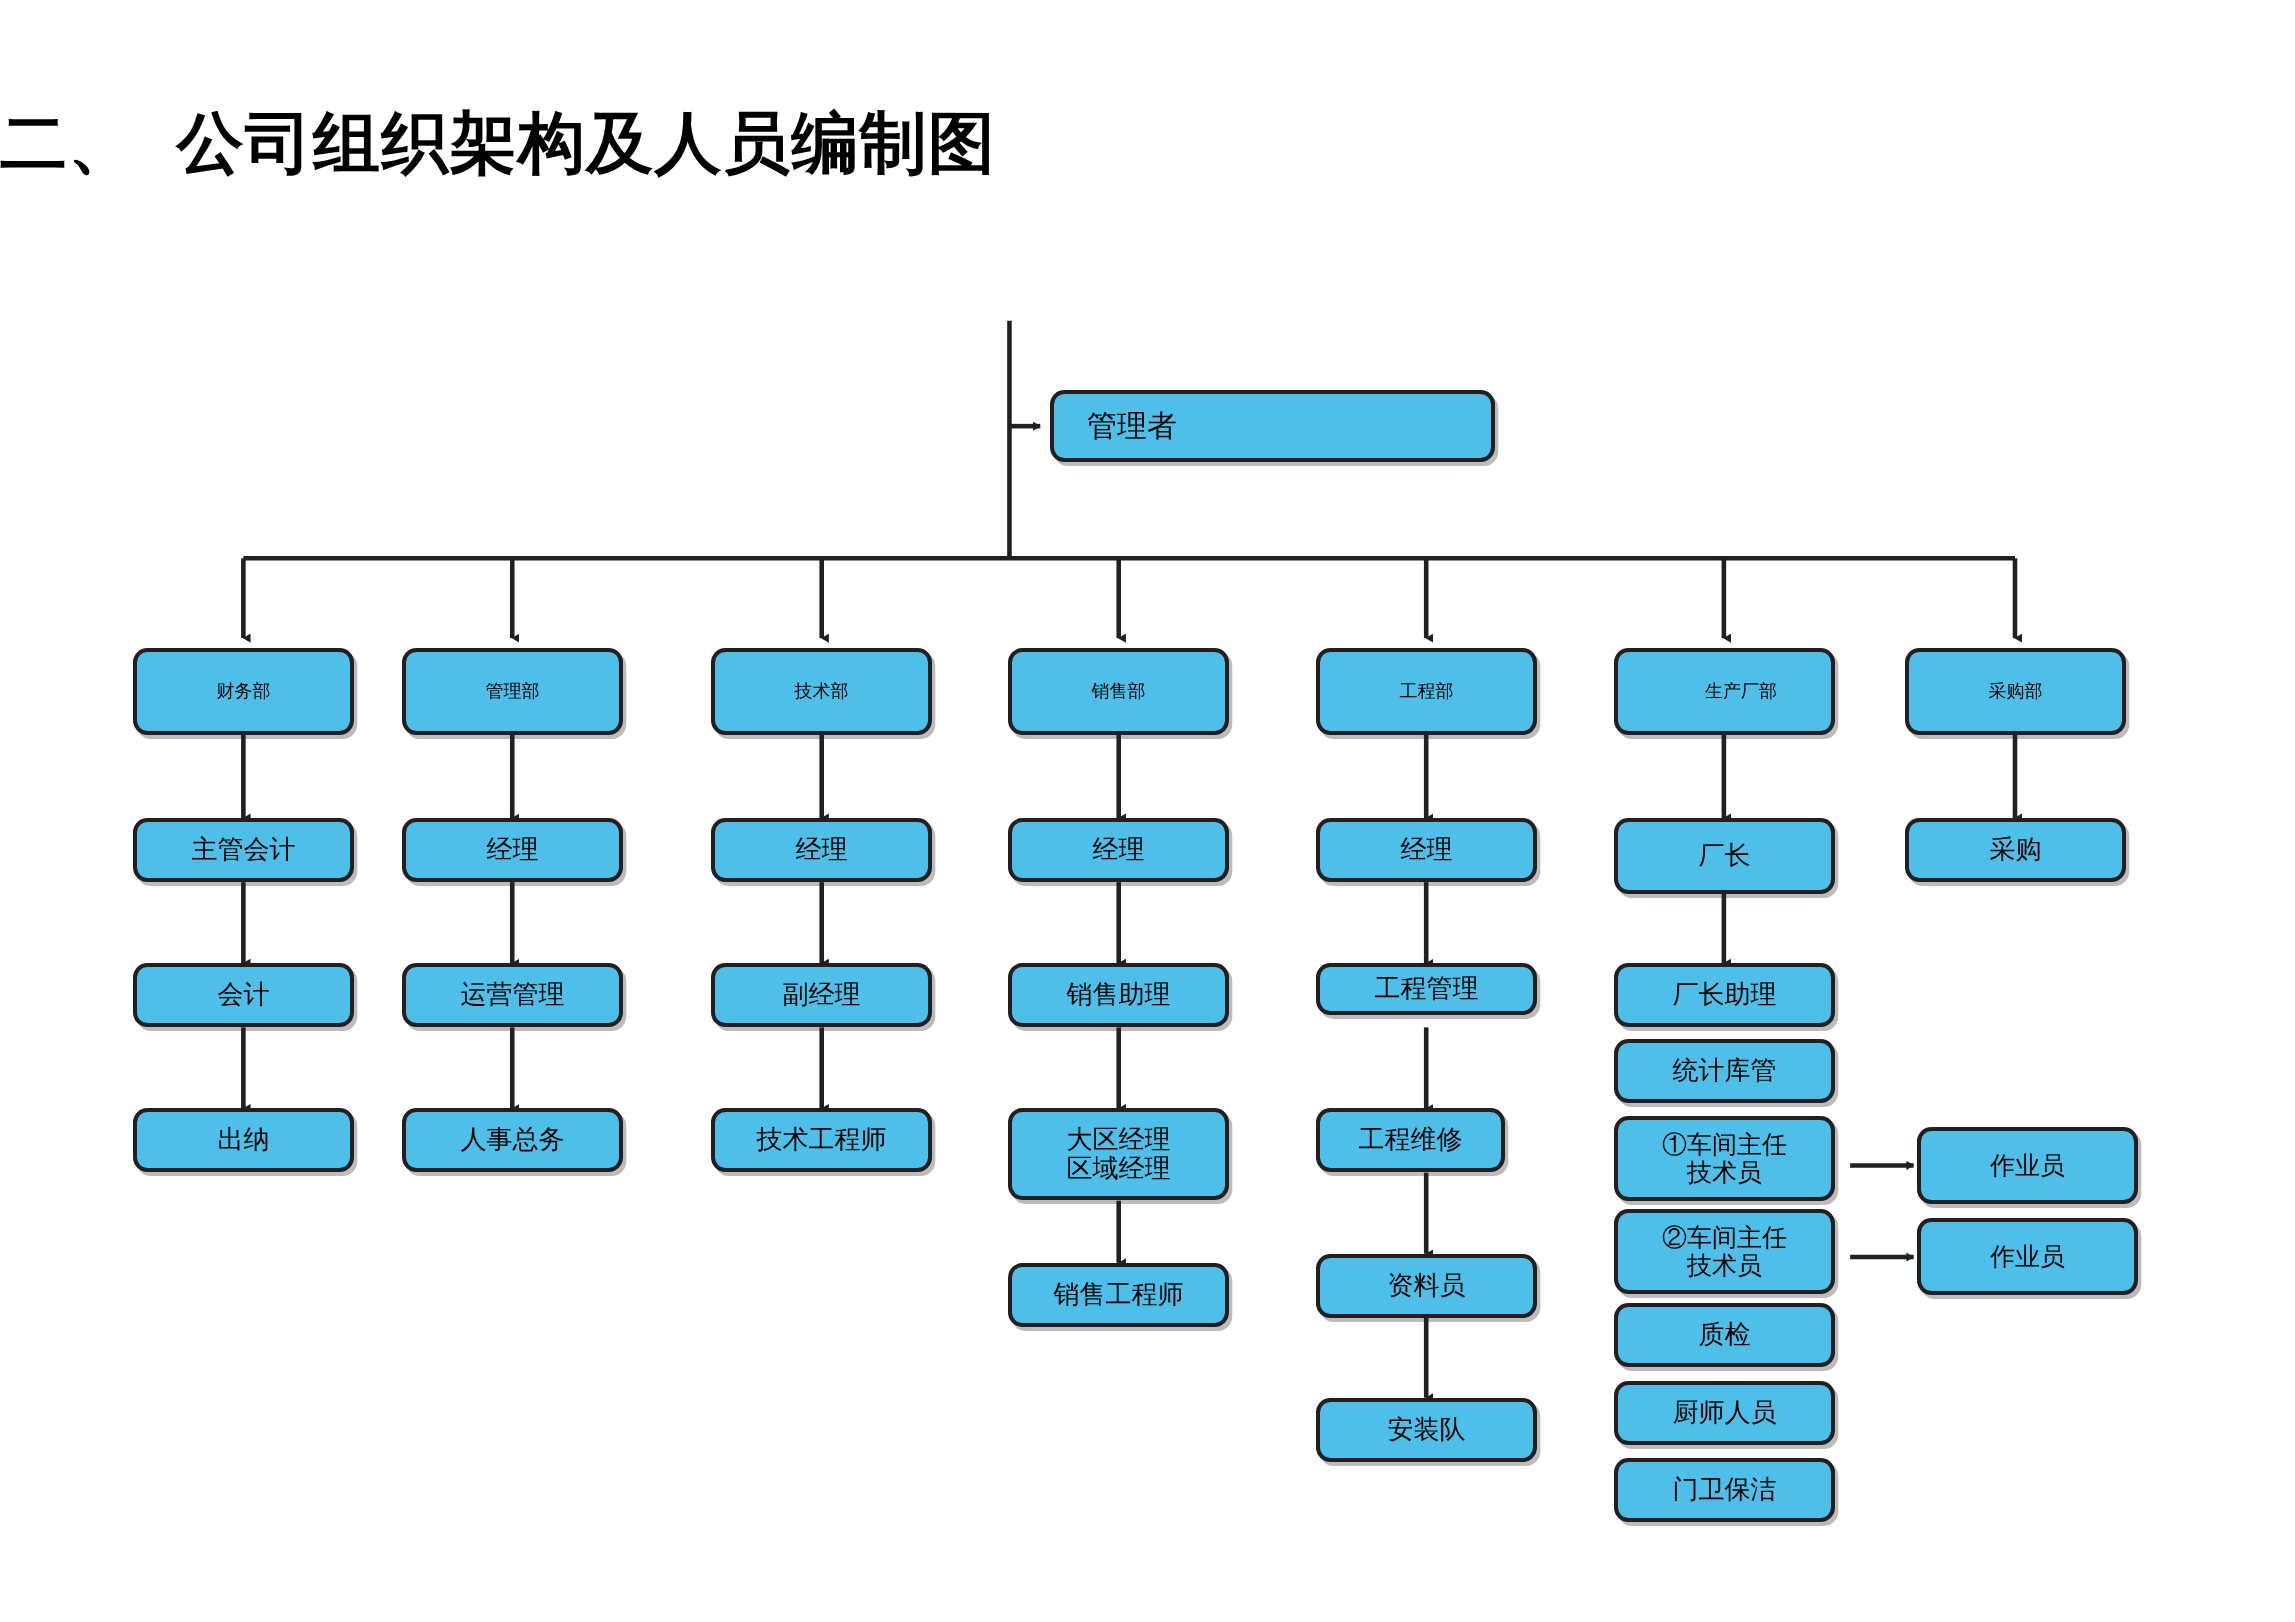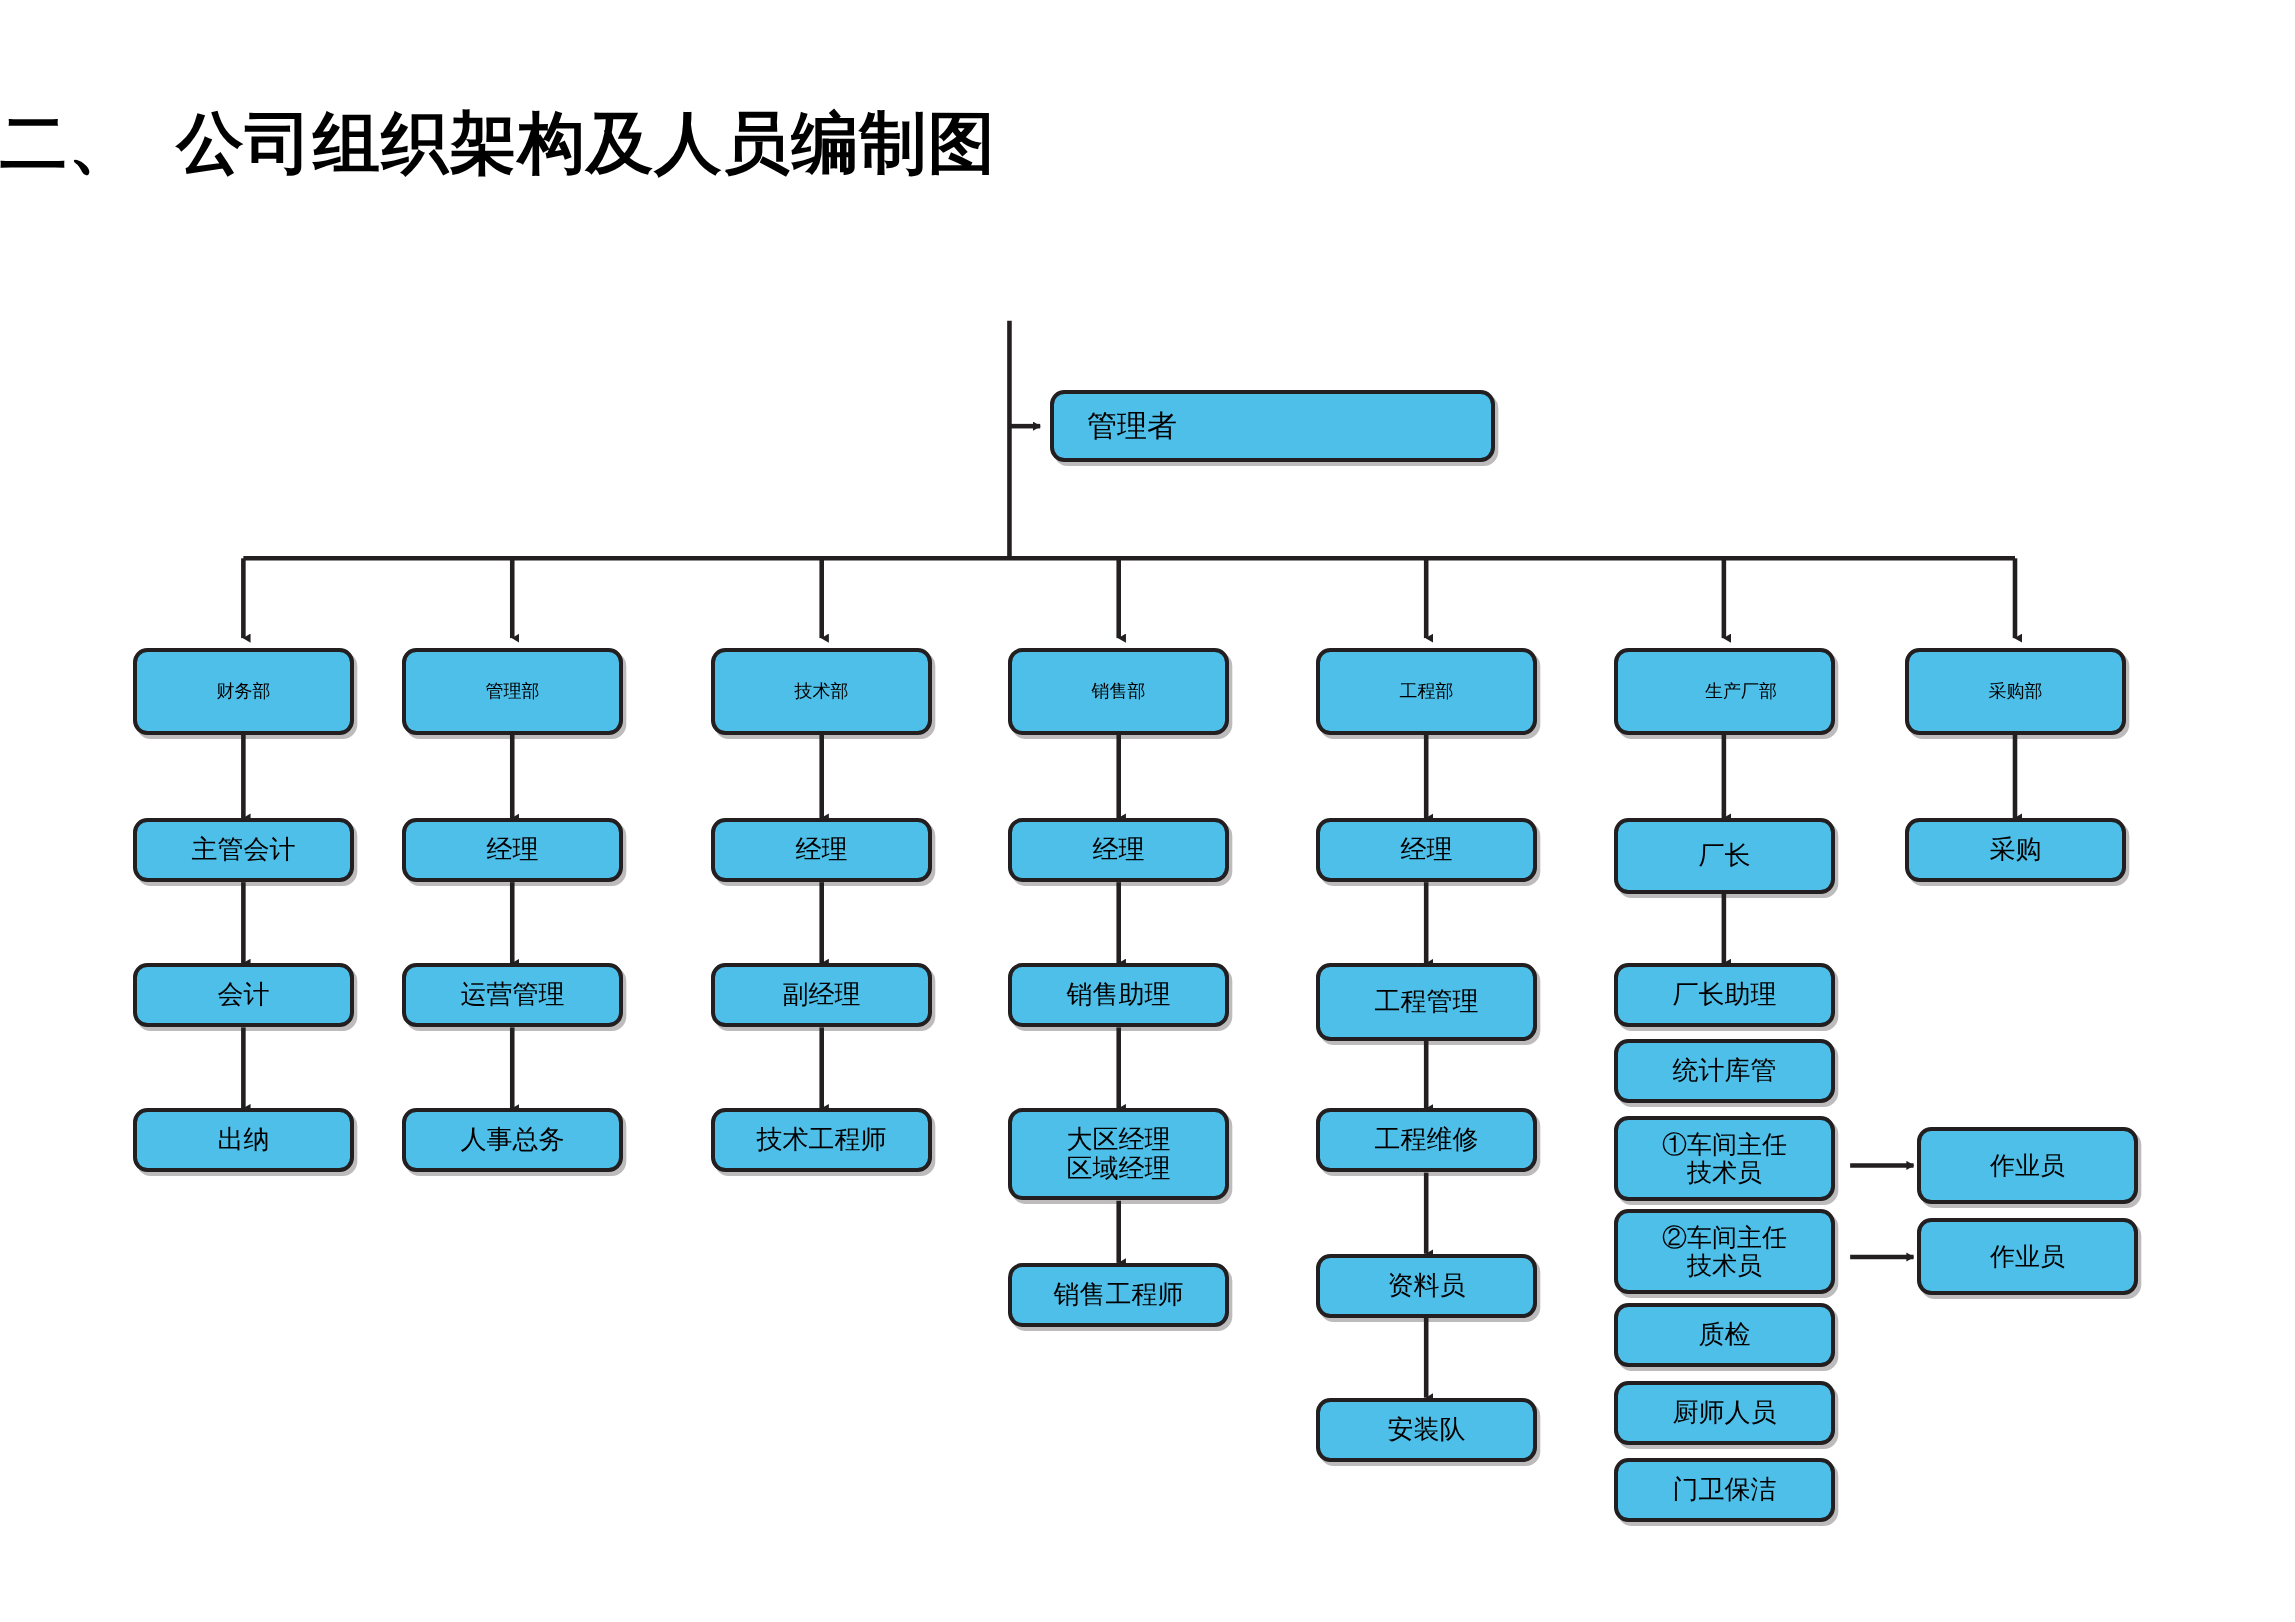--- a/index.html
+++ b/index.html
@@ -145,22 +145,22 @@
   <div class="node" style="left:711px; top:963px; width:221px; height:64px;">副经理</div>
   <div class="node" style="left:711px; top:1108px; width:221px; height:64px;">技术工程师</div>
 
   <div class="node" style="left:1008px; top:818px; width:221px; height:64px;">经理</div>
   <div class="node" style="left:1008px; top:963px; width:221px; height:64px;">销售助理</div>
   <div class="node" style="left:1008px; top:1108px; width:221px; height:92px;">大区经理
 区域经理</div>
   <div class="node" style="left:1008px; top:1263px; width:221px; height:64px;">销售工程师</div>
 
   <div class="node" style="left:1316px; top:818px; width:221px; height:64px;">经理</div>
-  <div class="node" style="left:1316px; top:963px; width:221px; height:78px;text-align:right;">工程管理</div>
-  <div class="node" style="left:1316px; top:1108px; width:221px; height:64px;">工程维修</div>
+  <div class="node" style="left:1316px; top:963px; width:221px; height:52px;text-align:right;">工程管理</div>
+  <div class="node" style="left:1316px; top:1108px; width:189px; height:64px;">工程维修</div>
   <div class="node" style="left:1316px; top:1254px; width:221px; height:64px;">资料员</div>
   <div class="node" style="left:1316px; top:1398px; width:221px; height:64px;">安装队</div>
 
   <div class="node" style="left:1614px; top:818px; width:221px; height:76px;">厂长</div>
   <div class="node" style="left:1614px; top:963px; width:221px; height:64px;">厂长助理</div>
   <div class="node" style="left:1614px; top:1039px; width:221px; height:64px;">统计库管</div>
   <div class="node serif" style="left:1614px; top:1116px; width:221px; height:85px;">①车间主任
 技术员</div>
   <div class="node serif" style="left:1614px; top:1209px; width:221px; height:85px;">②车间主任
 技术员</div>

